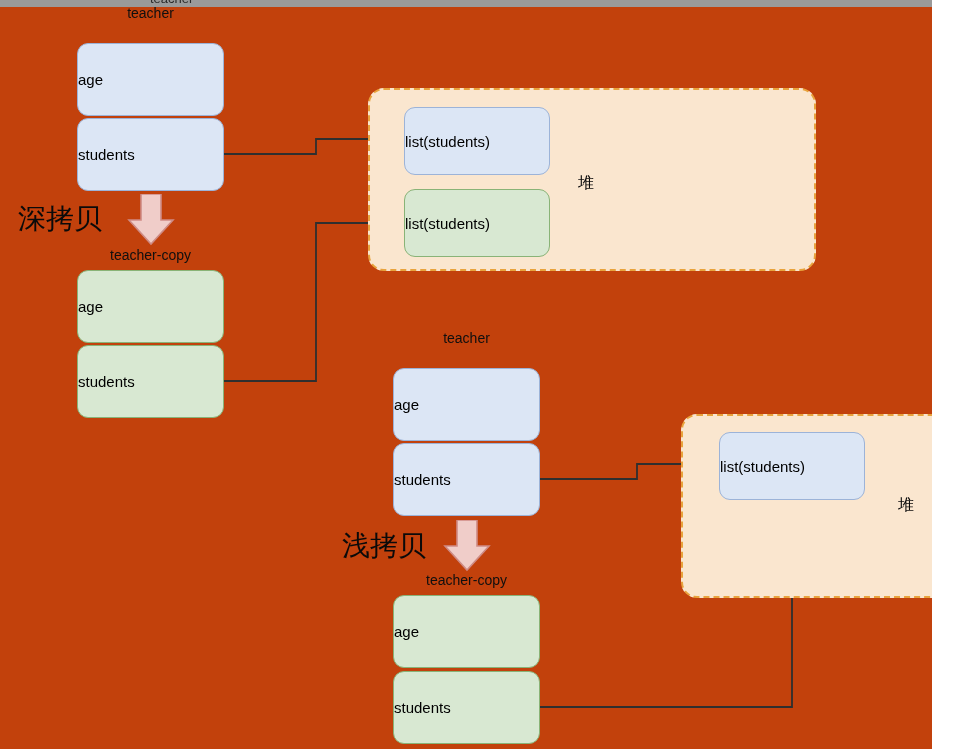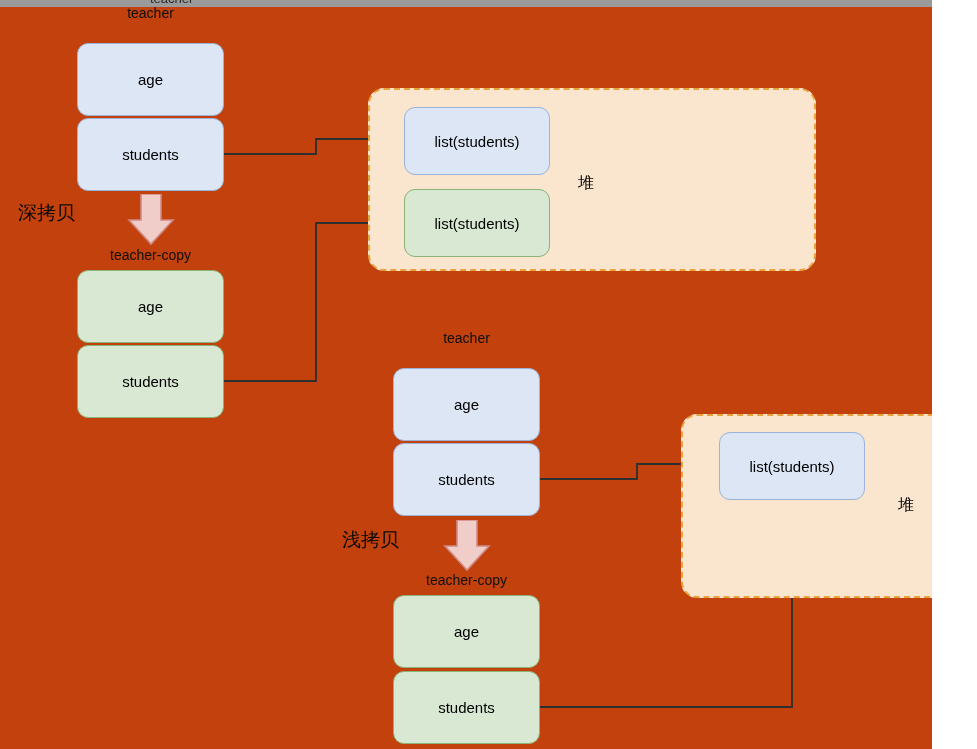--- a/index.html
+++ b/index.html
@@ -34,21 +34,20 @@
     color: #2b2b2b;
     white-space: nowrap;
   }
 
   
   .node {
     position: absolute;
     box-sizing: border-box;
     display: flex;
     align-items: center;
-    justify-content: center;
     font-size: 15px;
     color: #000000;
     border-radius: 11px;
   }
   .blue-box {
     background: #dce6f5;
     border: 1.3px solid #9cb3d8;
   }
   .green-box {
     background: #d8e8d2;
@@ -63,21 +62,21 @@
   }
   .caption {
     position: absolute;
     font-size: 14px;
     color: #0f0f0f;
     text-align: center;
     white-space: nowrap;
   }
   .cjk-label {
     position: absolute;
-    font-size: 19px;
+    font-size: 28px;
     color: #0a0a0a;
     white-space: nowrap;
   }
   .heap-label {
     position: absolute;
     font-size: 16px;
     color: #0a0a0a;
     white-space: nowrap;
   }
   svg.edges {

